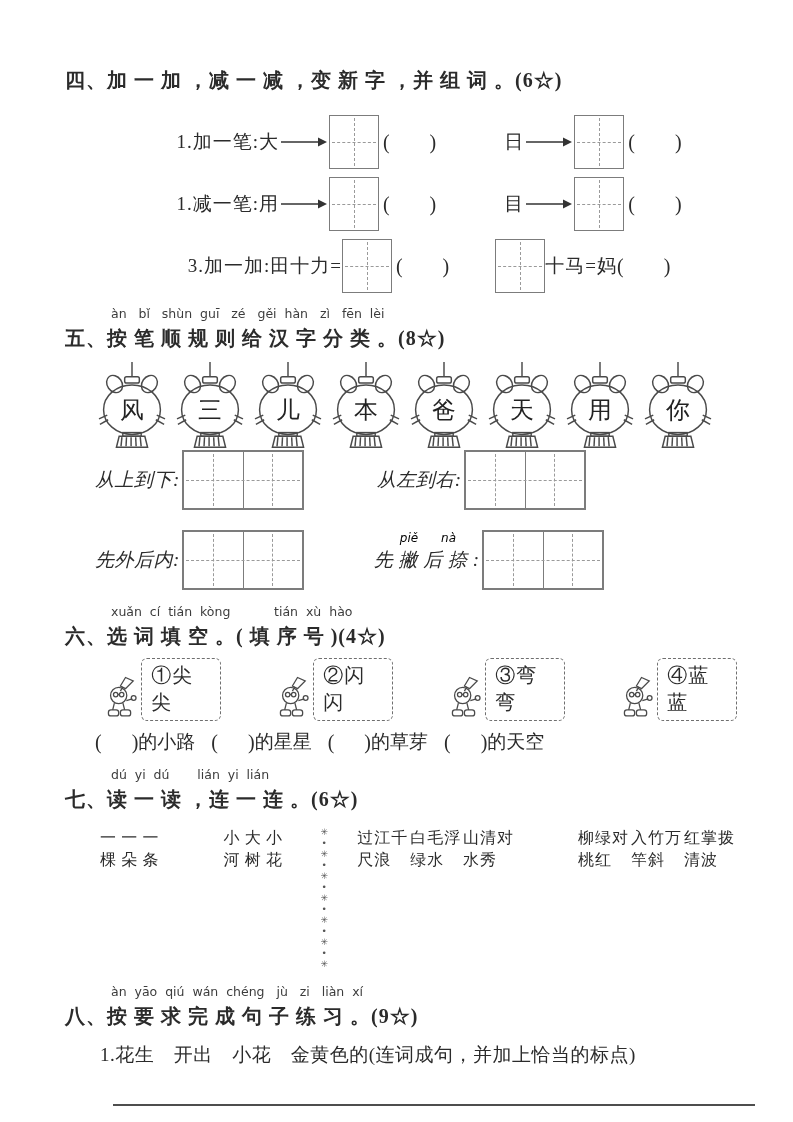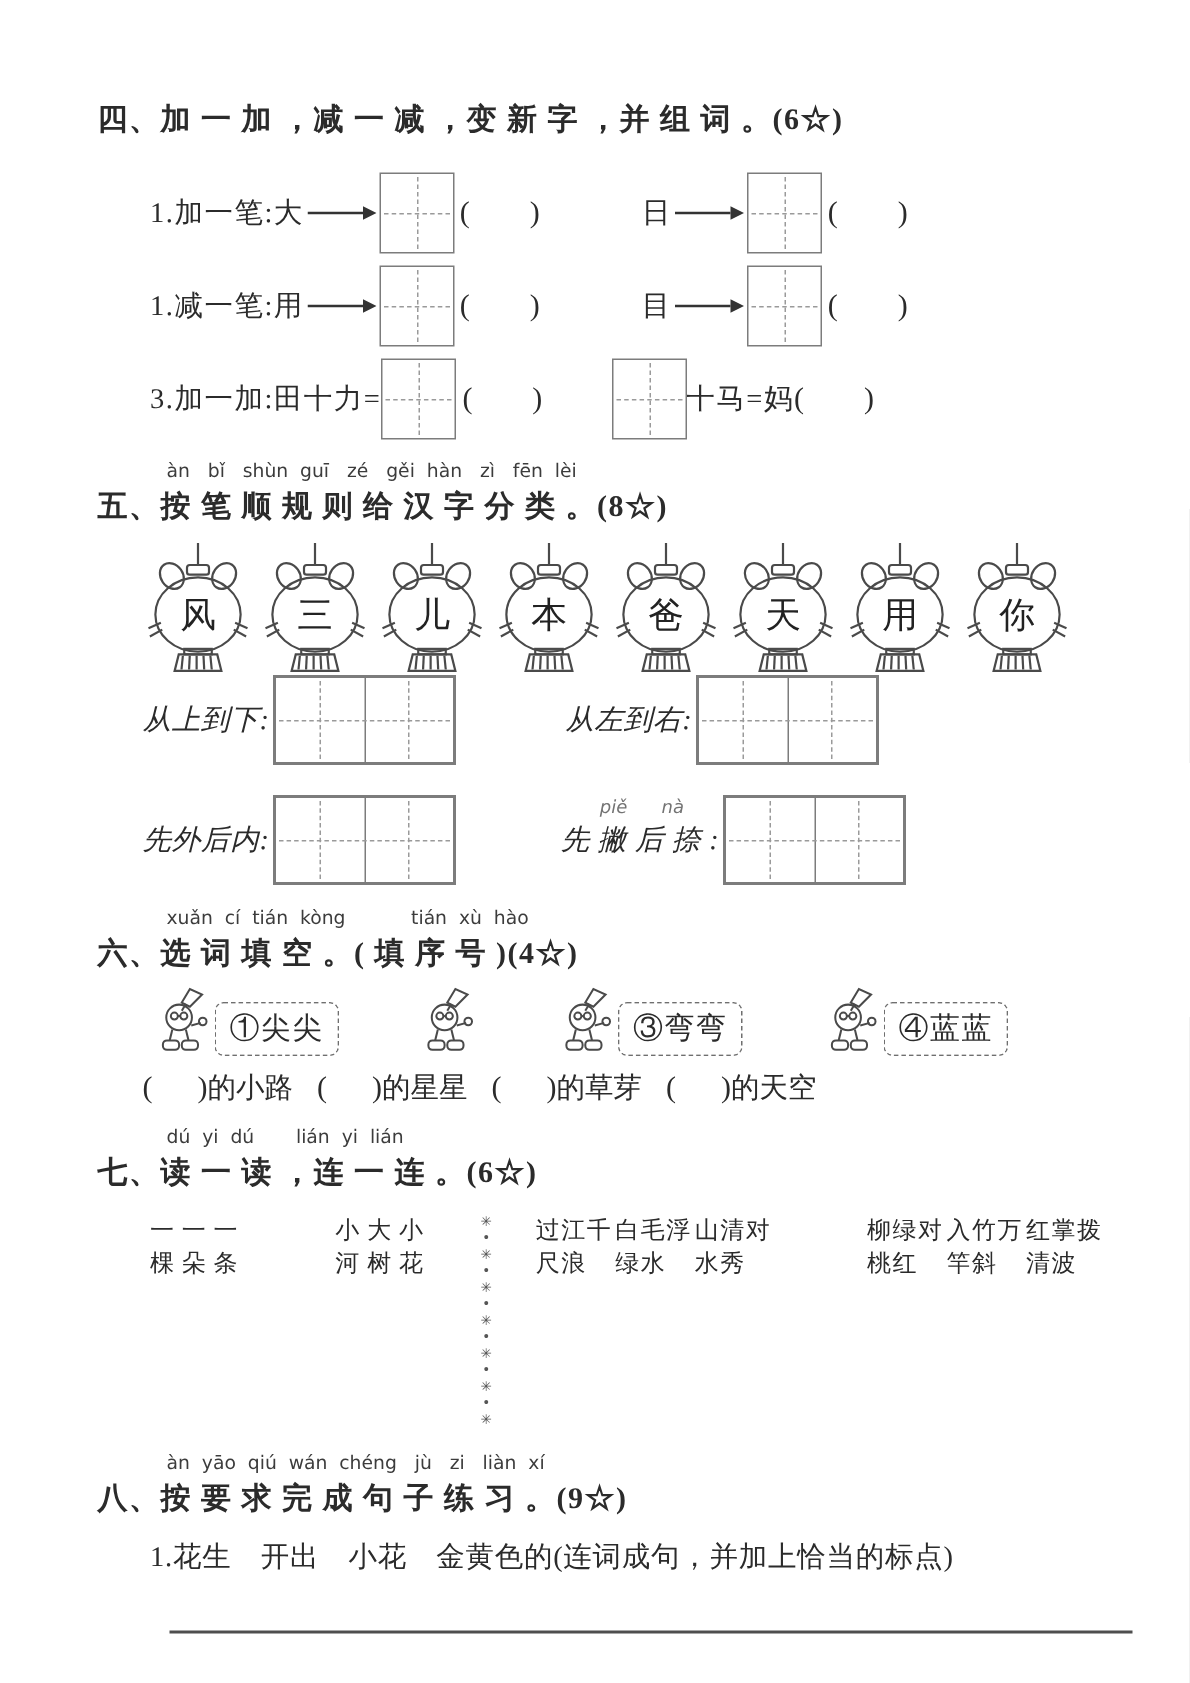--- a/index.html
+++ b/index.html
@@ -18,21 +18,21 @@
   .pinyin{
     font-family:"DejaVu Sans","Liberation Sans",sans-serif;
     font-size:12.5px;color:#3c3c3c;line-height:16px;
   }
   .indent1{margin-left:46px;}
   .sec-title{
     font-size:20px;font-weight:600;margin:2px 0 0 0;
     line-height:28px;letter-spacing:1px;
   }
   
-  .row4{display:flex;align-items:center;margin-left:35px;height:56px;}
+  .row4{display:flex;align-items:center;margin-left:56px;height:56px;justify-content:center;}
   .row4.mt20{margin-top:20px;} .row4.mt6{margin-top:6px;}
   .q-label{font-size:19px;letter-spacing:1px;}
   .arrow-svg{margin:0 2px;flex:none;}
   .tian-box{
     position:relative;display:inline-block;flex:none;
     width:48px;height:52px;border:1.6px solid #7c7c7c;background:#fff;
   }
   .tian-box .vdash{position:absolute;left:50%;top:2px;bottom:2px;border-left:1.4px dashed #9a9a9a;}
   .tian-box .hdash{position:absolute;top:50%;left:2px;right:2px;border-top:1.4px dashed #9a9a9a;}
   .blank{font-size:20px;color:#2b2b2b;}
@@ -53,21 +53,21 @@
   .grid2 .vmid{position:absolute;left:50%;top:0;bottom:0;border-left:1.6px solid #7c7c7c;}
   .grid2 .hd{position:absolute;top:50%;left:2px;right:2px;border-top:1.4px dashed #9a9a9a;}
   .grid2 .vd1{position:absolute;left:25%;top:2px;bottom:2px;border-left:1.4px dashed #9a9a9a;}
   .grid2 .vd2{position:absolute;left:75%;top:2px;bottom:2px;border-left:1.4px dashed #9a9a9a;}
   .pair-right1{margin-left:73px;}
   .pair-right2{margin-left:70px;}
   .label-col{position:relative;}
   .pinyin-over{
     position:absolute;top:-16px;left:26px;
     font-family:"DejaVu Sans","Liberation Sans",sans-serif;
-    font-size:12px;color:#737373;
+    font-size:12px;color:#000000;
   }
   
   .opt-row{display:flex;margin:8px 0 0 40px;gap:56px;}
   .opt{display:flex;align-items:flex-end;}
   .opt-box{
     border:1.6px dashed #6f6f6f;border-radius:6px;
     font-size:20px;padding:3px 9px 4px 9px;margin-left:2px;letter-spacing:1px;
   }
   .phrase-row{display:flex;margin:8px 0 0 30px;font-size:19px;}
   .phrase{display:flex;align-items:center;margin-right:16px;}
@@ -397,20 +397,21 @@
           <circle cx="12.5" cy="20" r="2.6"></circle>
             <circle cx="19.5" cy="20" r="2.6"></circle>
             <line x1="15.1" y1="20" x2="16.9" y2="20"></line>
           <line x1="25" y1="27" x2="32" y2="25"></line>
             <circle cx="33.5" cy="24" r="2.8"></circle>
           <line x1="11" y1="30" x2="9" y2="38"></line>
             <line x1="21" y1="30" x2="23" y2="38"></line>
           <rect x="4" y="38" width="12" height="7" rx="3"></rect>
             <rect x="18" y="38" width="12" height="7" rx="3"></rect>
         </svg>
+        <span class="opt-box">②闪闪</span>
       </div>
       <div class="opt">
         <svg width="36" height="46" viewBox="0 0 40 48" fill="none" stroke="#4a4a4a" stroke-width="1.5">
           <polygon points="18,10 24,0 33,4 24,13"></polygon>
             <line x1="21" y1="11" x2="18" y2="16"></line>
           <circle cx="16" cy="21" r="9.5"></circle>
           <circle cx="12.5" cy="20" r="2.6"></circle>
             <circle cx="19.5" cy="20" r="2.6"></circle>
             <line x1="15.1" y1="20" x2="16.9" y2="20"></line>
           <line x1="25" y1="27" x2="32" y2="25"></line>

